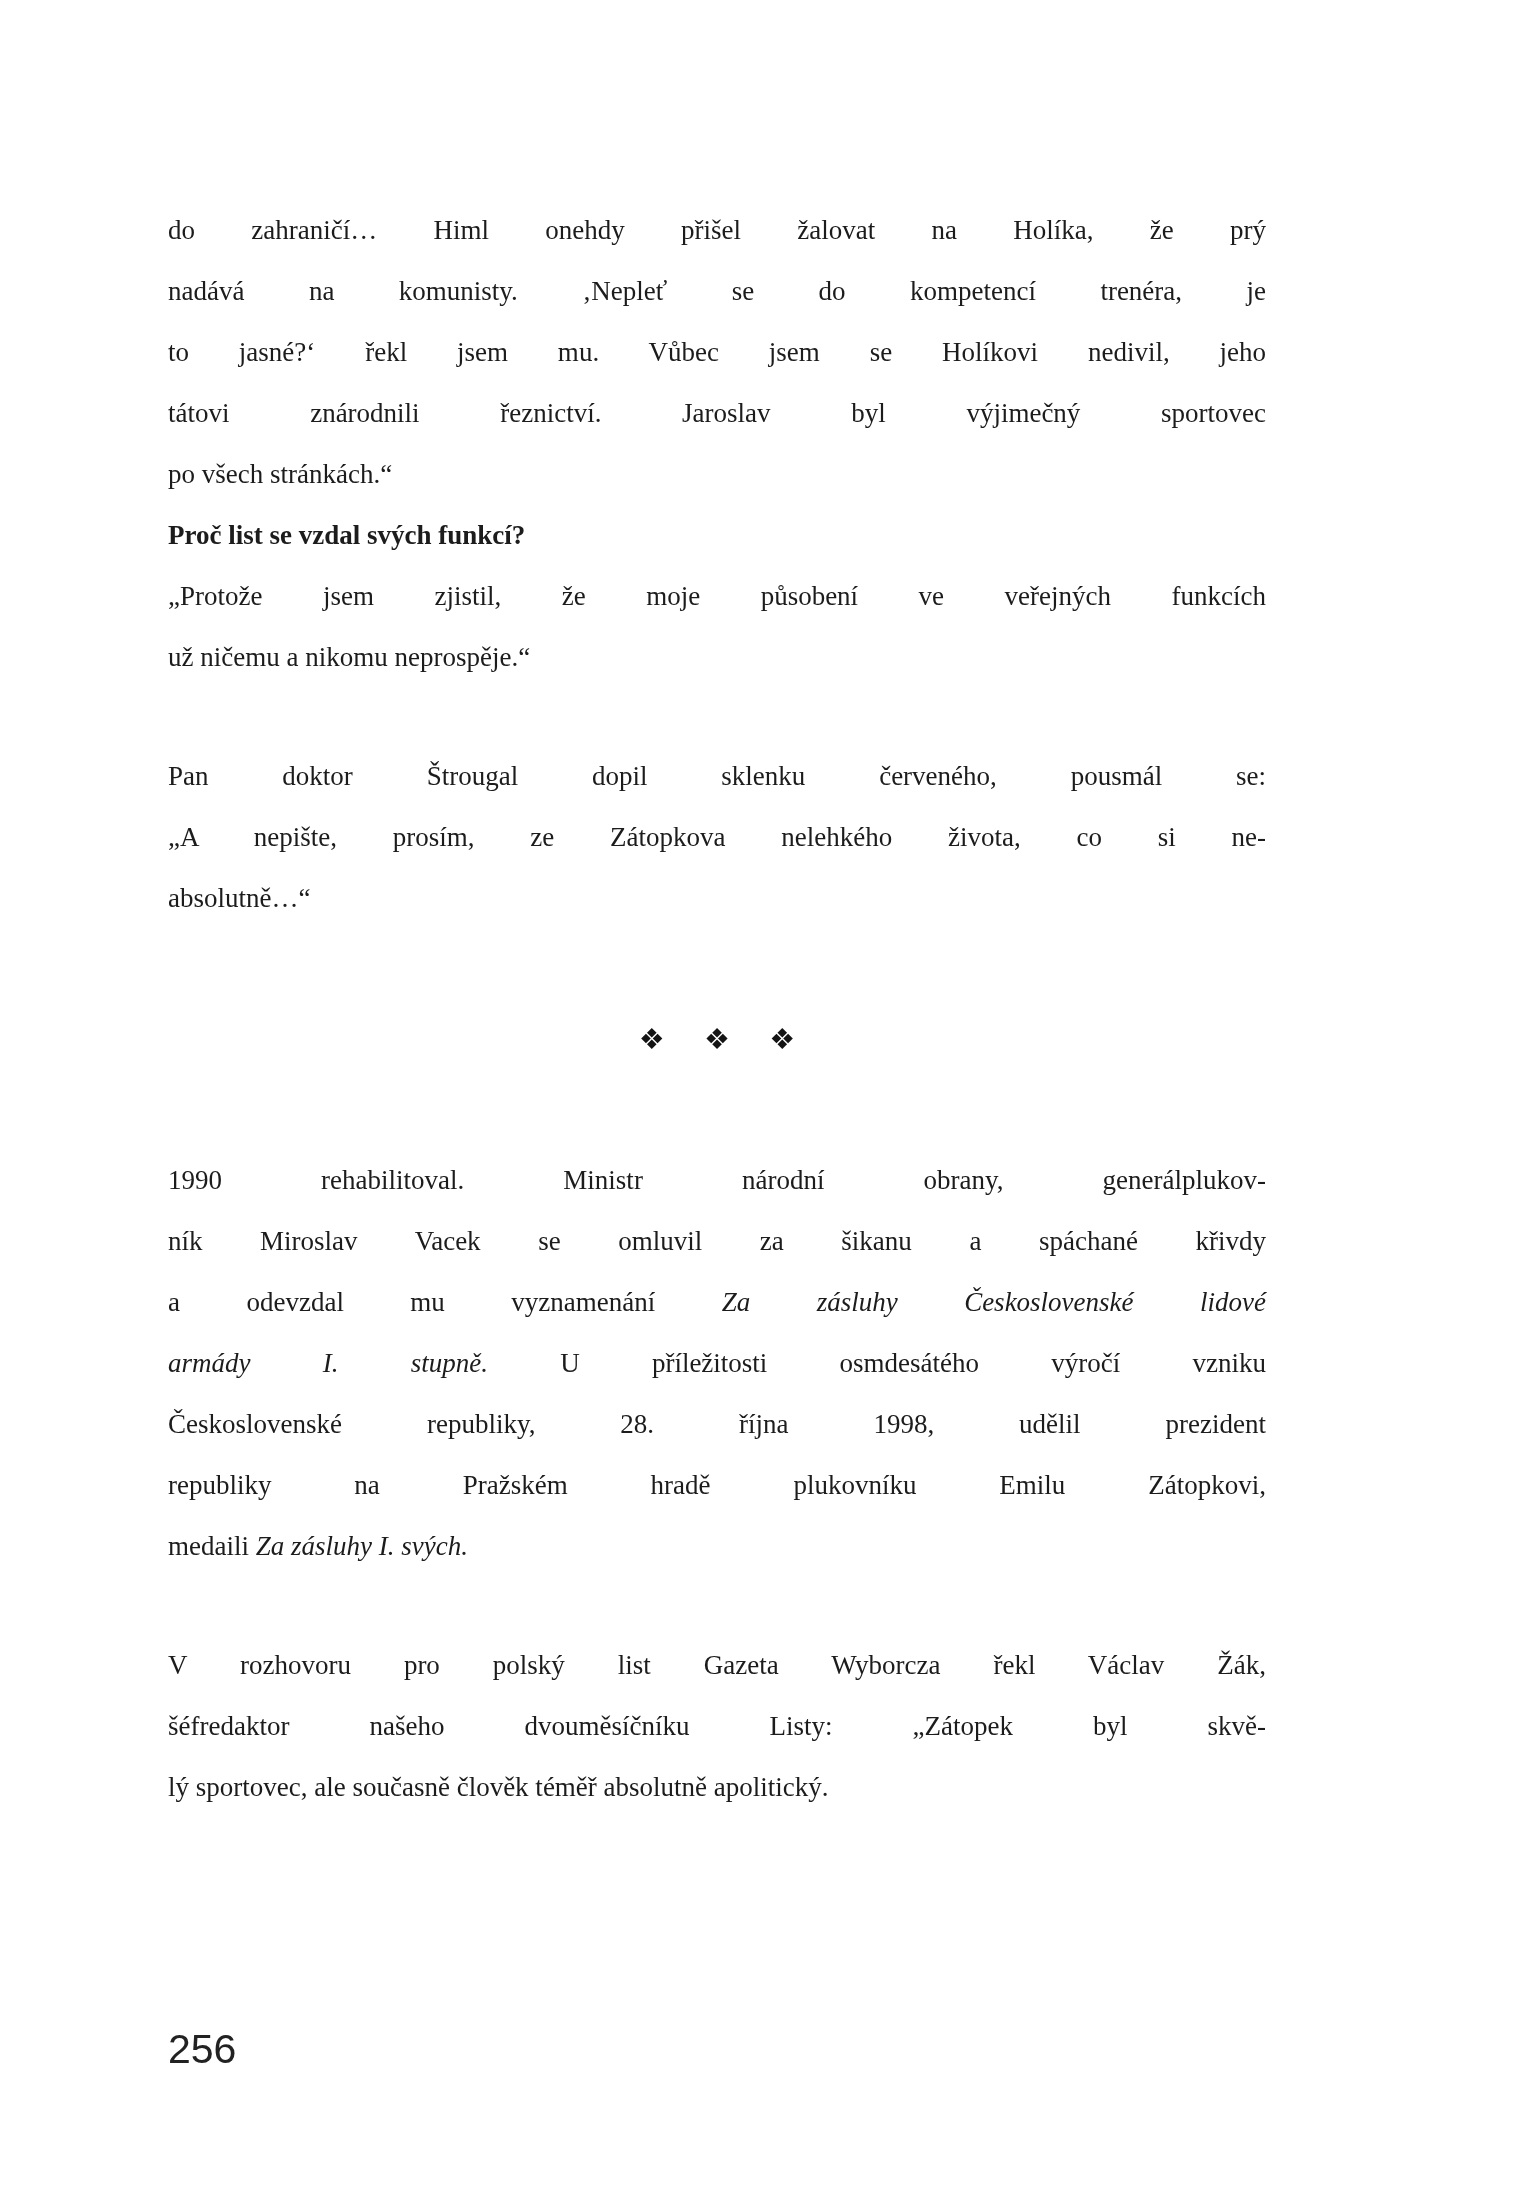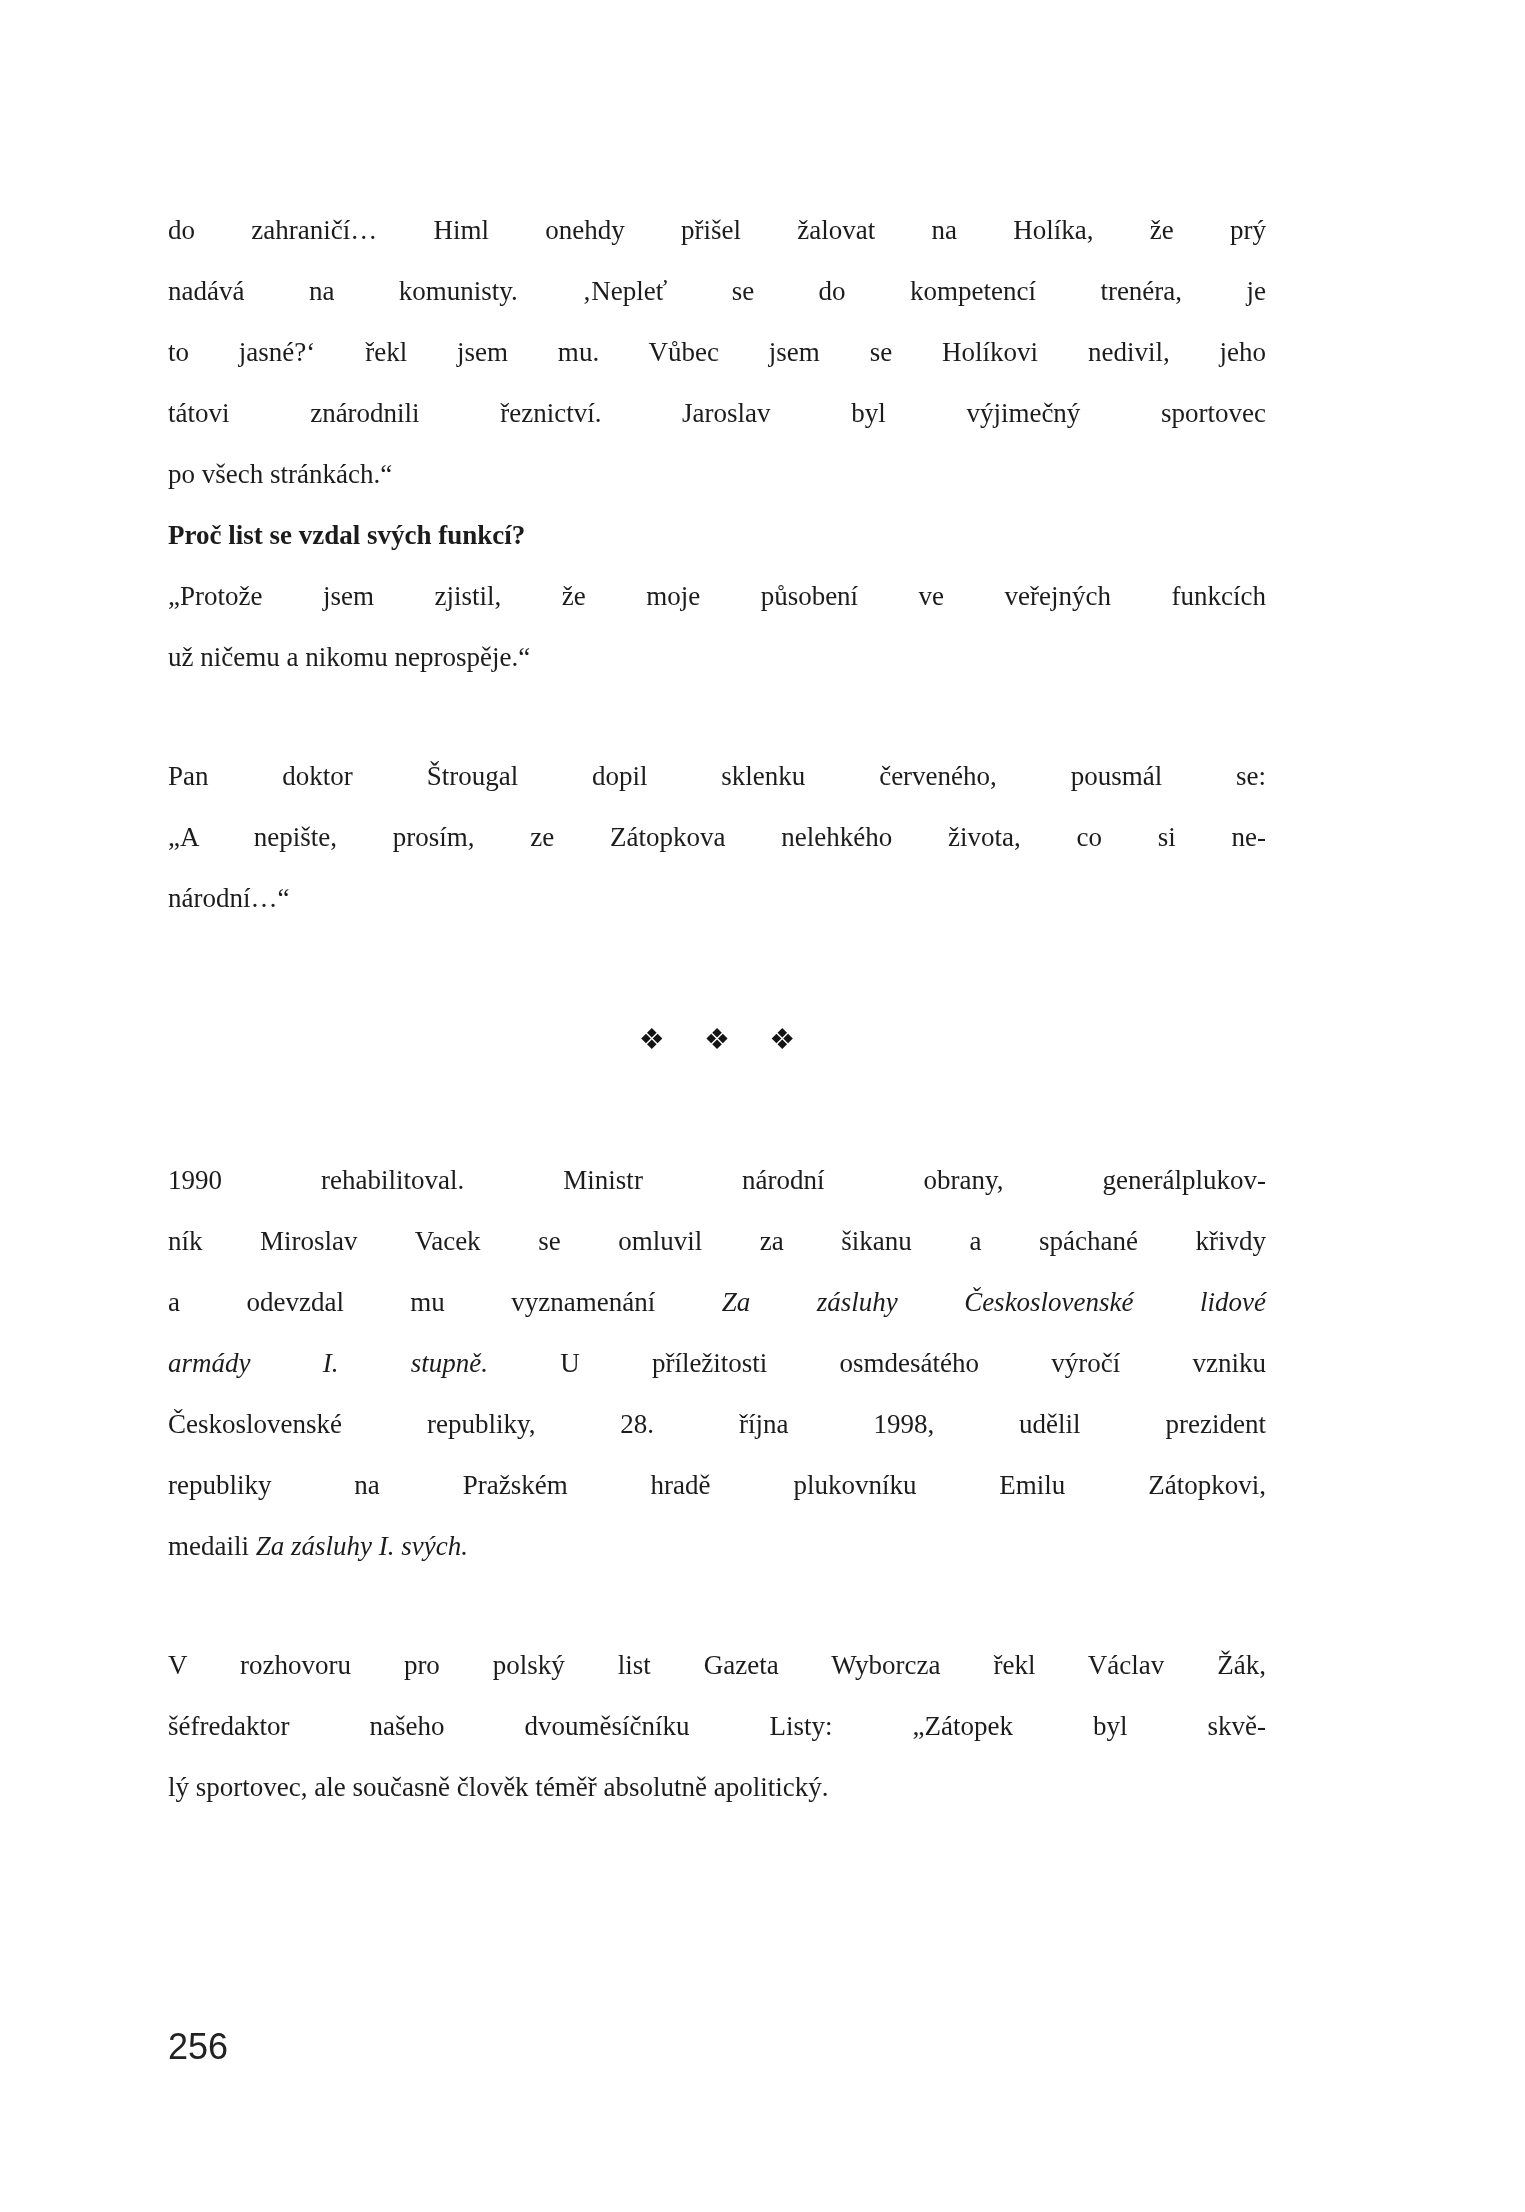--- a/index.html
+++ b/index.html
@@ -44,21 +44,21 @@
     font-size: 29px;
     line-height: 61px;
     word-spacing: 30px;
     color: #141414;
   }
   .folio {
     position: absolute;
     left: 168px;
     top: 2026px;
     font-family: "Liberation Sans", sans-serif;
-    font-size: 36px;
+    font-size: 41px;
     color: #222222;
   }
 </style>
 </head>
 <body>
 
 <div class="page">
   <div class="text-block">
       <div class="para">
         <div class="line just"><span>do zahraničí… Himl onehdy přišel žalovat na Holíka, že prý</span></div>
@@ -71,21 +71,21 @@
         <div class="line"><span class="bd">Proč list se vzdal svých funkcí?</span></div>
       </div>
       <div class="para">
         <div class="line just"><span>„Protože jsem zjistil, že moje působení ve veřejných funkcích</span></div>
         <div class="line"><span>už ničemu a nikomu neprospěje.“</span></div>
       </div>
       <div class="spacer" style="height: 58px;"></div>
       <div class="para">
         <div class="line just"><span>Pan doktor Štrougal dopil sklenku červeného, pousmál se:</span></div>
         <div class="line just"><span>„A nepište, prosím, ze Zátopkova nelehkého života, co si ne-</span></div>
-        <div class="line"><span>národní…“</span></div>
+        <div class="line"><span>absolutně…“</span></div>
       </div>
       <div class="spacer" style="height: 80px;"></div>
       <div class="ornament">❖ ❖ ❖</div>
       <div class="spacer" style="height: 80px;"></div>
       <div class="para">
         <div class="line just"><span>1990 rehabilitoval. Ministr národní obrany, generálplukov-</span></div>
         <div class="line just"><span>ník Miroslav Vacek se omluvil za šikanu a spáchané křivdy</span></div>
         <div class="line just"><span>a odevzdal mu vyznamenání </span><span class="it">Za zásluhy Československé lidové</span></div>
         <div class="line just"><span class="it">armády I. stupně.</span><span> U příležitosti osmdesátého výročí vzniku</span></div>
         <div class="line just"><span>Československé republiky, 28. října 1998, udělil prezident</span></div>

